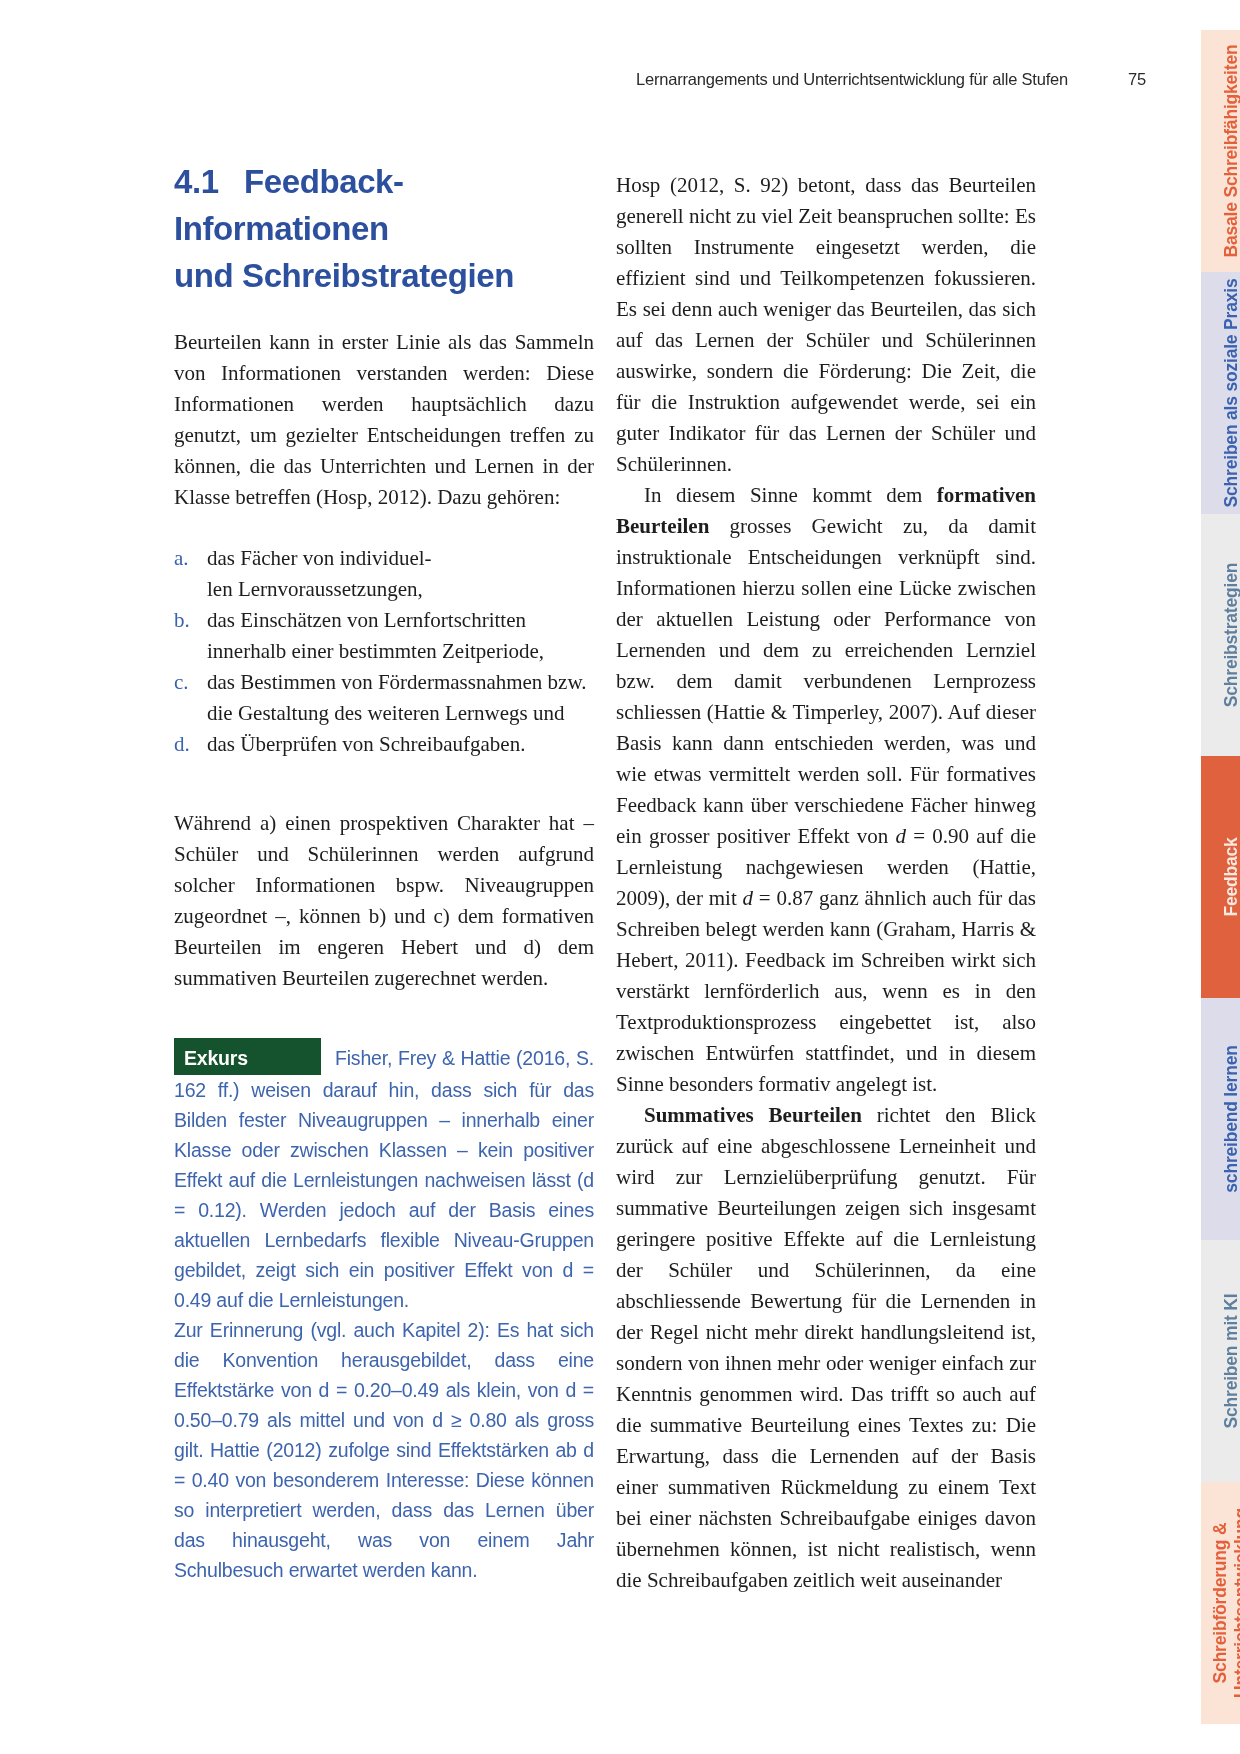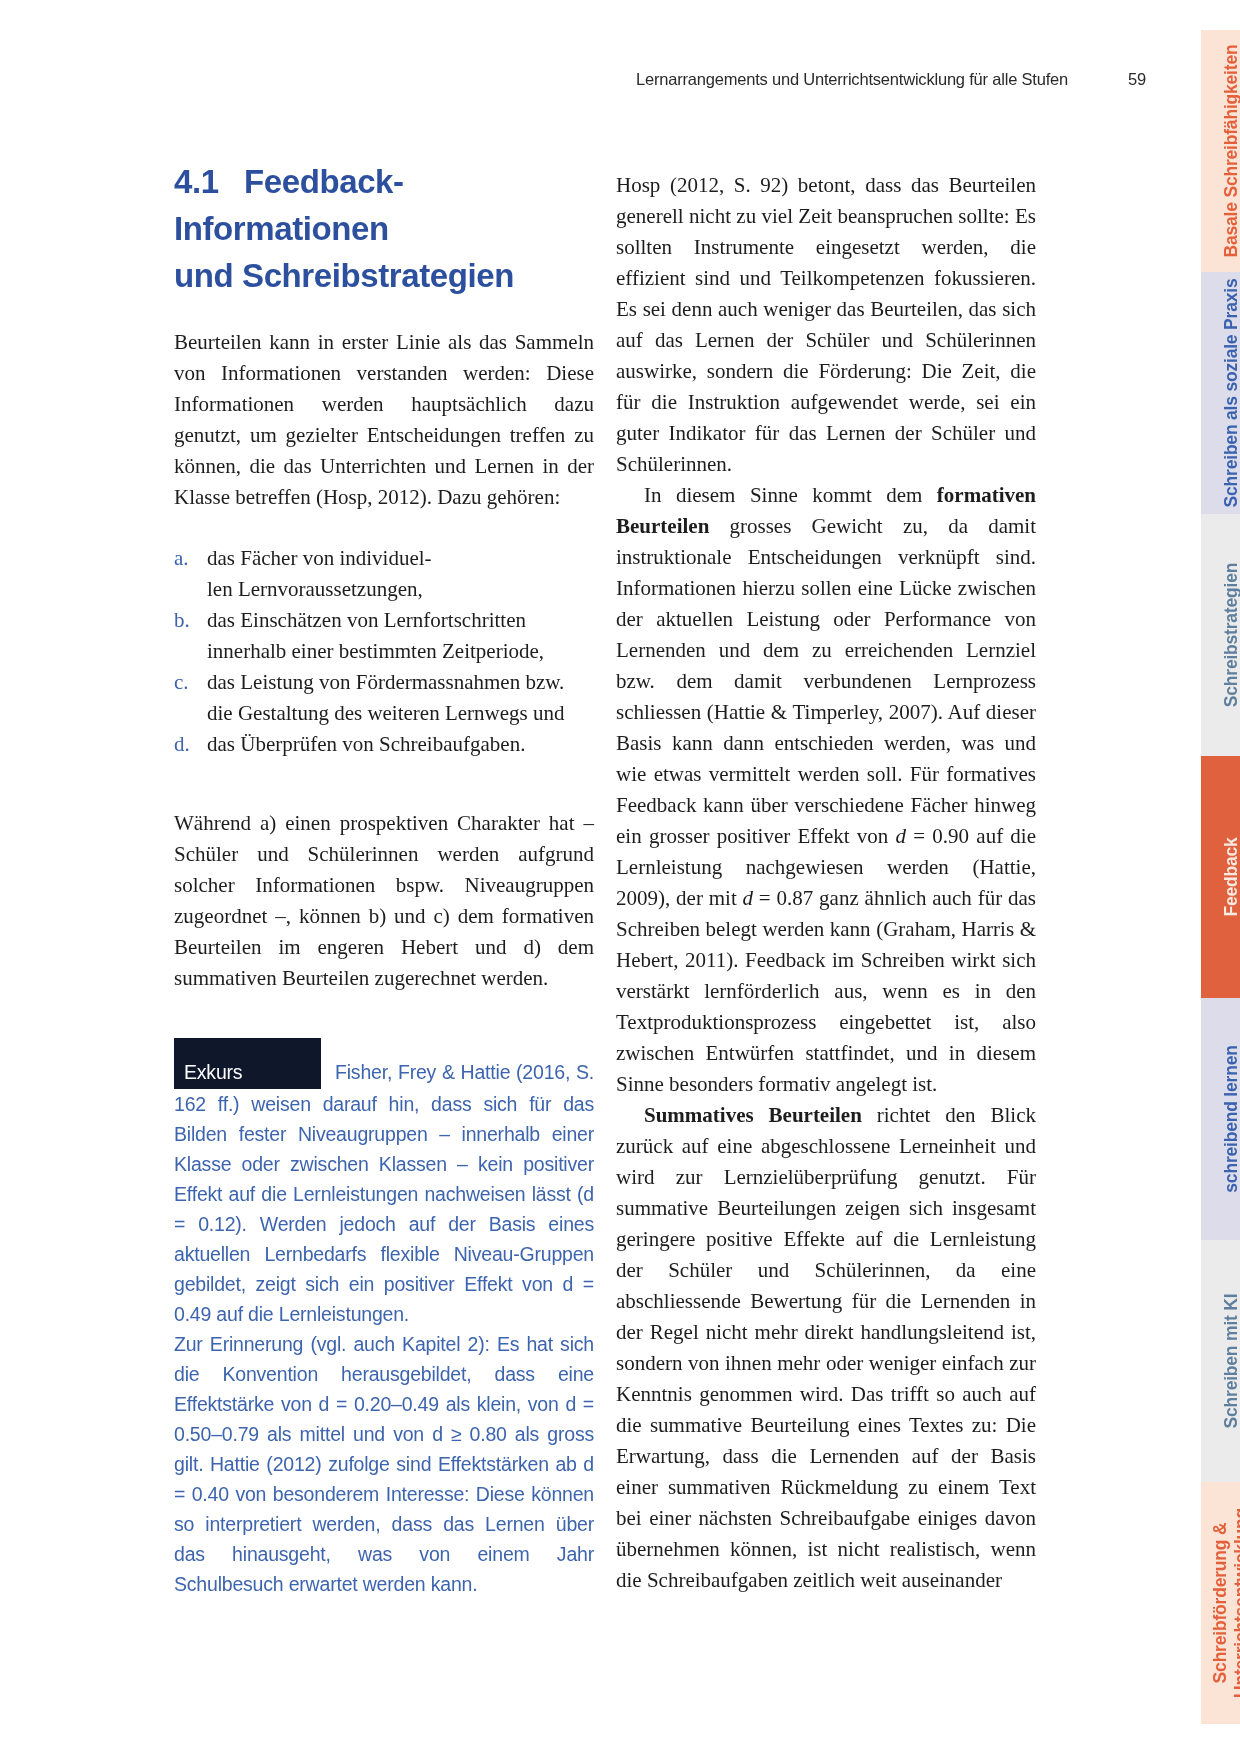--- a/index.html
+++ b/index.html
@@ -34,22 +34,22 @@
   .abc-list .marker { flex:0 0 33px; color:#3A62AE; }
   .abc-list .txt { white-space:pre-line; }
 
   .exkurs {
     margin-top:44px;
     font-family:"Liberation Sans","DejaVu Sans",sans-serif;
     color:#3D64AE; font-size:19.5px; line-height:30px; letter-spacing:-0.2px;
   }
   .exkurs-label {
     display:inline-block; box-sizing:border-box; width:147px;
-    background:#0f172a; color:#ffffff; font-weight:normal;
-    padding:19px 0 2px 10px; margin-right:14px;
+    background:#14532d; color:#ffffff; font-weight:bold;
+    padding:5px 0 2px 10px; margin-right:14px;
   }
 
   .col-right { padding-top:12px; }
   .indent { text-indent:28px; }
 
   
   .sidebar { position:absolute; top:30px; left:1153px; width:60px; }
   .tab { position:relative; width:60px; height:242px; }
   .tab-label {
     position:absolute; top:50%; left:50%;
@@ -59,21 +59,21 @@
     font-weight:bold; font-size:17.5px; line-height:21px; letter-spacing:-0.2px;
   }
 </style>
 </head>
 <body>
 
 <div class="page">
 
   <div class="running-header">
     <span>Lernarrangements und Unterrichtsentwicklung für alle Stufen</span>
-    <span>59</span>
+    <span>75</span>
   </div>
 
   <div class="content">
 
     <div class="col col-left">
       <h1 class="heading"><span class="h-num">4.1</span><span>Feedback-Informationen</span><br>
         <span>und Schreibstrategien</span>
       </h1>
 
       <p>Beurteilen kann in erster Linie als das Sammeln von Informationen verstanden werden: Diese Informationen werden hauptsächlich dazu genutzt, um gezielter Entscheidungen treffen zu können, die das Unterrichten und Lernen in der Klasse betreffen (Hosp, 2012). Dazu gehören:</p>
@@ -84,21 +84,21 @@
           <span class="txt">das Fächer von individuel-
 len Lernvoraussetzungen,</span>
         </li>
         <li>
           <span class="marker">b.</span>
           <span class="txt">das Einschätzen von Lernfortschritten
 innerhalb einer bestimmten Zeitperiode,</span>
         </li>
         <li>
           <span class="marker">c.</span>
-          <span class="txt">das Leistung von Fördermassnahmen bzw.
+          <span class="txt">das Bestimmen von Fördermassnahmen bzw.
 die Gestaltung des weiteren Lernwegs und</span>
         </li>
         <li>
           <span class="marker">d.</span>
           <span class="txt">das Überprüfen von Schreibaufgaben.</span>
         </li>
       </ul>
 
       <p>Während a) einen prospektiven Charakter hat – Schüler und Schülerinnen werden aufgrund solcher Informationen bspw. Niveaugruppen zugeordnet –, können b) und c) dem formativen Beurteilen im engeren Hebert und d) dem summativen Beurteilen zugerechnet werden.</p>
 

